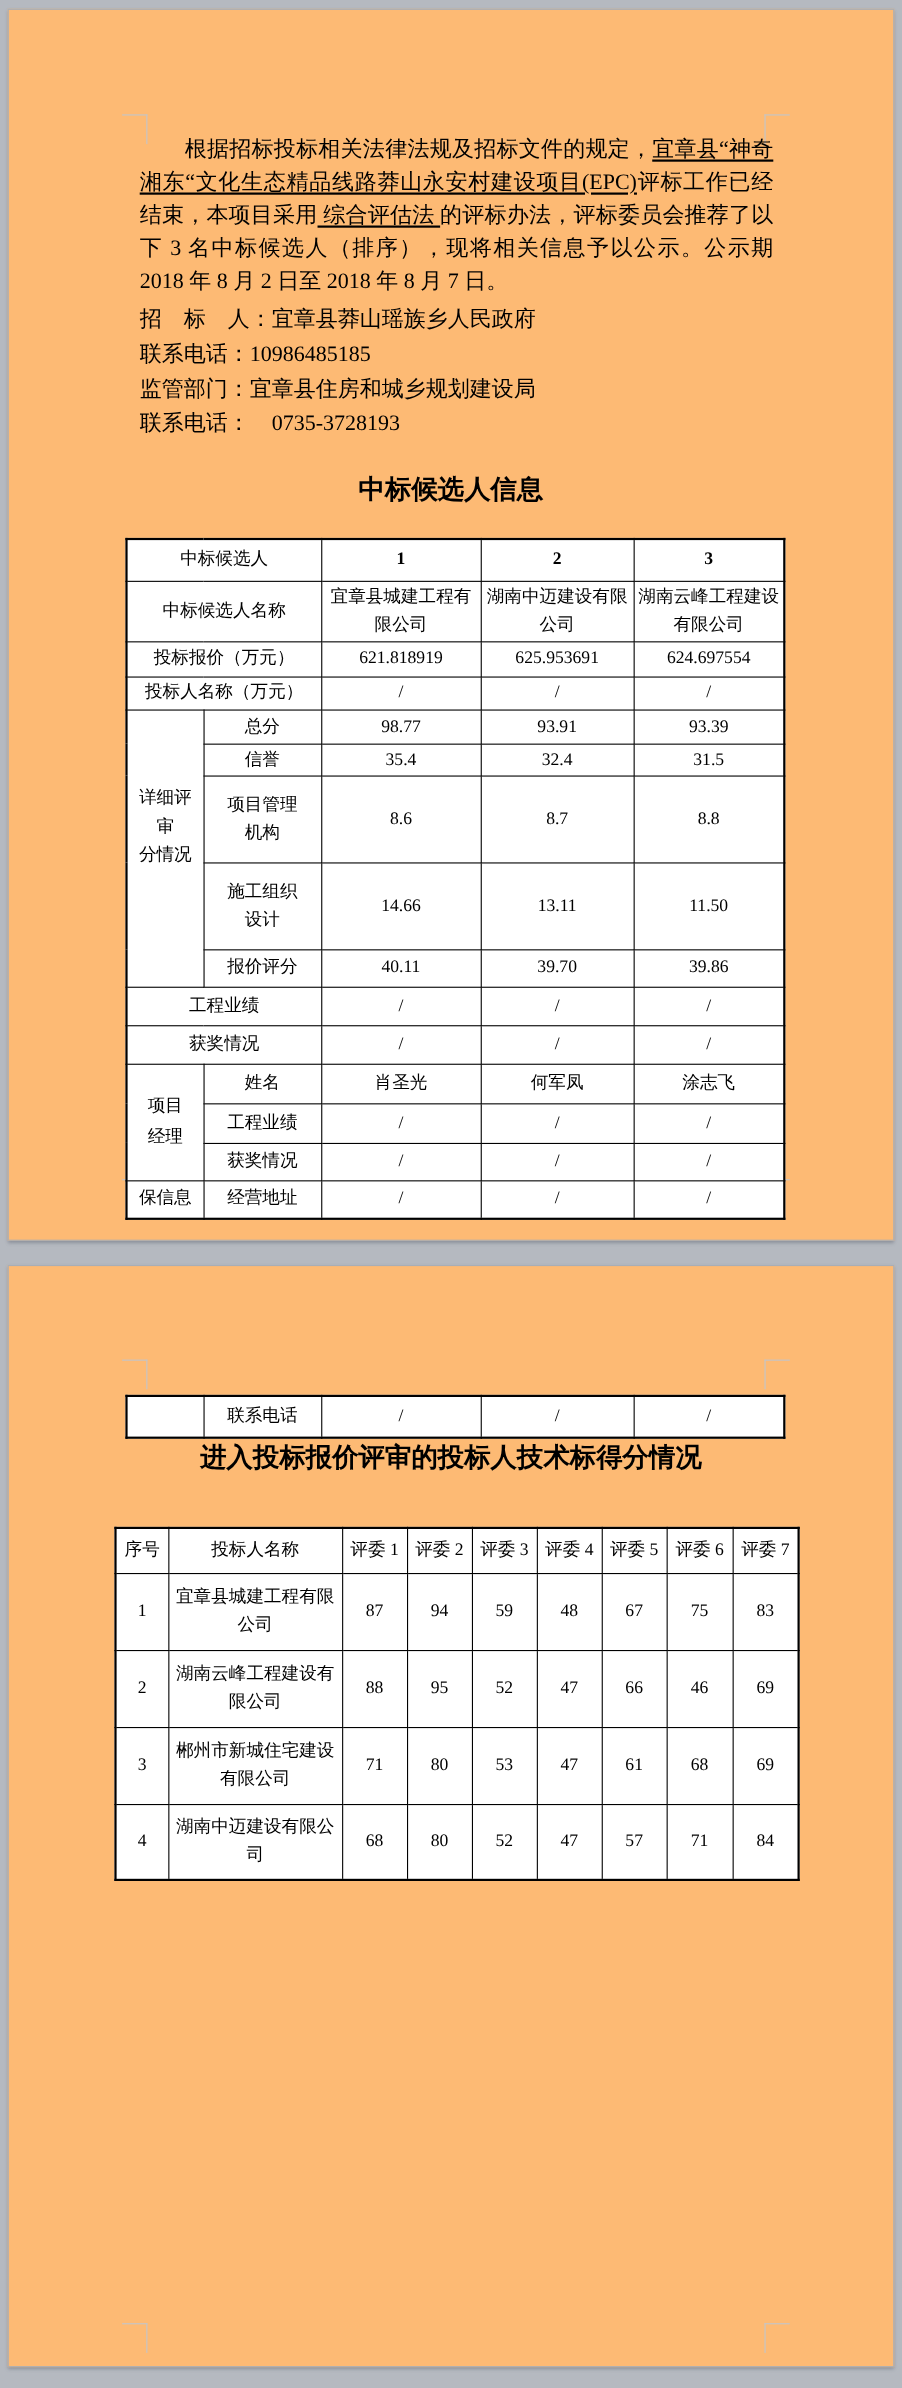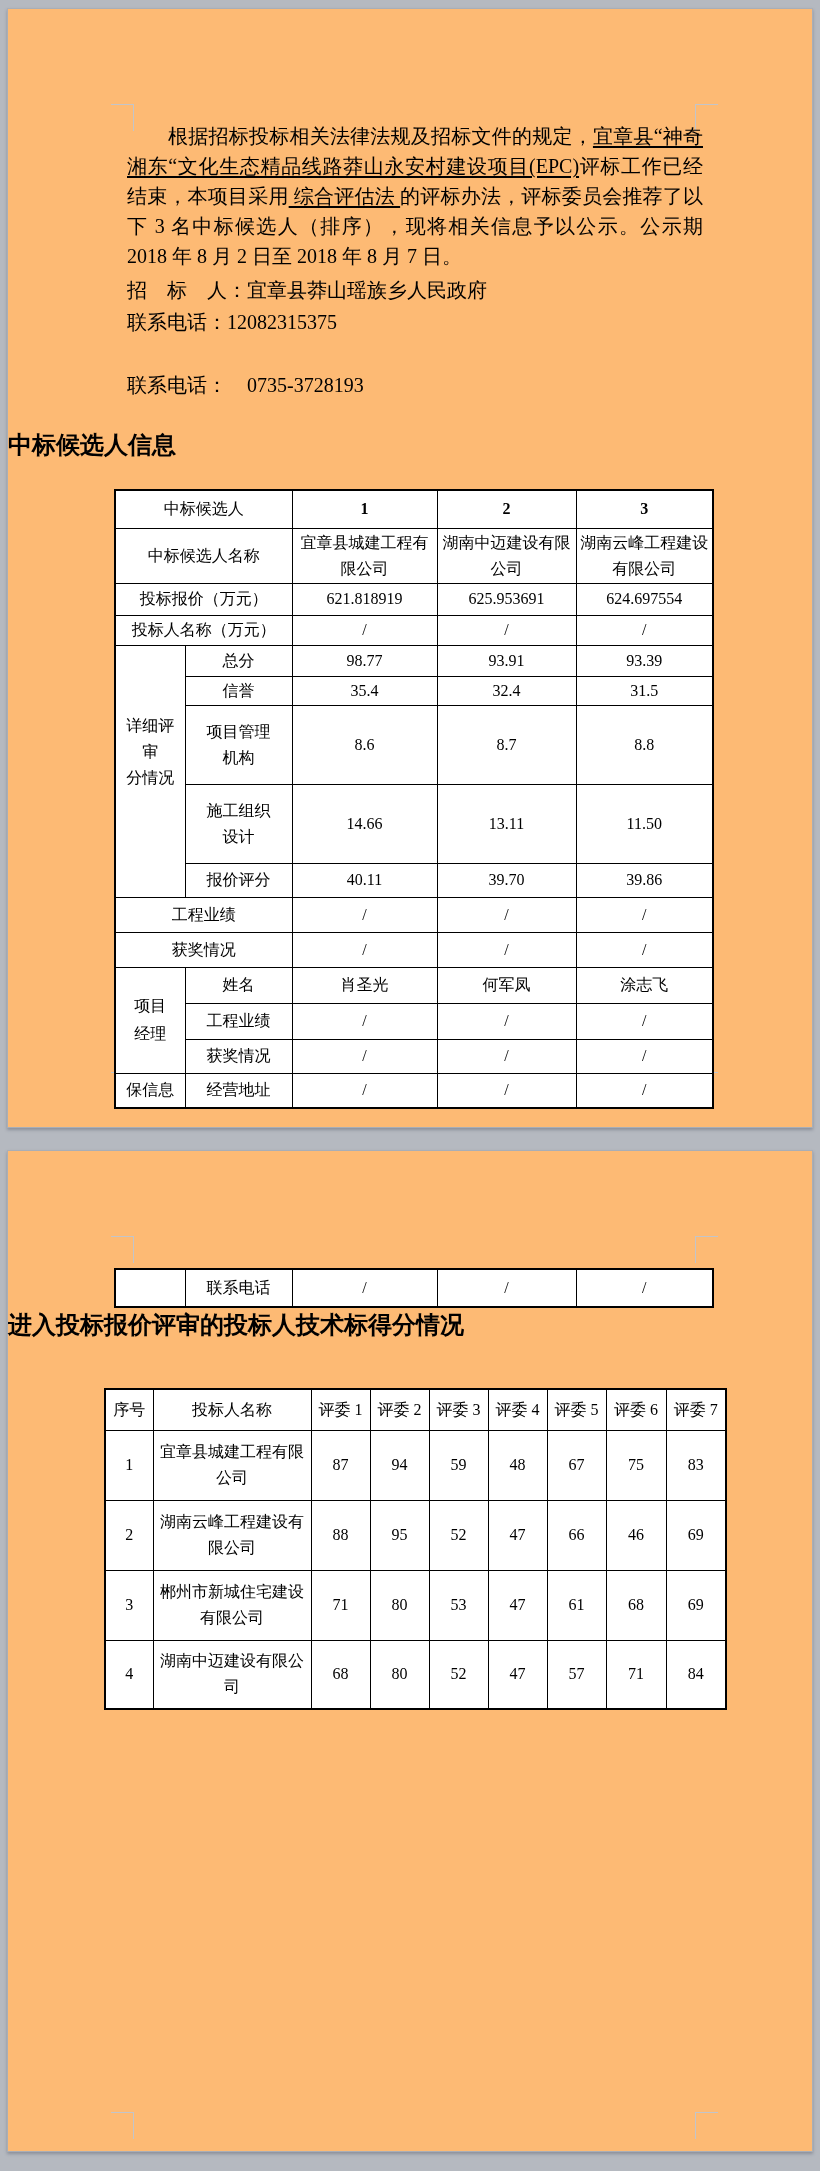--- a/index.html
+++ b/index.html
@@ -23,21 +23,21 @@
   .mark.r{border-top:1px solid #c2c5ca;border-left:1px solid #c2c5ca;}
 
   .para{
     position:absolute;left:119px;top:112px;width:576px;
     font-size:20px;line-height:30px;text-align:justify;text-indent:41px;
   }
   .ul{text-decoration:underline;text-underline-offset:3px;}
   .line{position:absolute;left:119px;width:600px;font-size:20px;line-height:30px;white-space:pre;}
 
   .doc-h{
-    position:absolute;left:0;width:100%;text-align:left;
+    position:absolute;left:0;width:100%;text-align:center;
     font-family:"Liberation Sans","DejaVu Sans",sans-serif;font-weight:bold;
   }
   #title1{top:420px;font-size:24px;}
   #title2{top:158px;font-size:24px;}
 
   table{border-collapse:collapse;table-layout:fixed;position:absolute;background:#fff;}
   table.t{border:2px solid #000;}
   td{border:1px solid #000;text-align:center;vertical-align:middle;
      font-size:16px;line-height:26px;padding:1px 3px;overflow:hidden;}
 
@@ -56,21 +56,22 @@
 
 <div class="page" id="page1">
   <div class="mark l" style="left:103px;top:95px;"></div>
   <div class="mark r" style="left:687px;top:95px;"></div>
   <div class="mark l" style="left:103px;top:1063px;"></div>
   <div class="mark r" style="left:687px;top:1063px;"></div>
 
   <div class="para"><span>根据招标投标相关法律法规及招标文件的规定，</span><span class="ul">宜章县“神奇湘东“文化生态精品线路莽山永安村建设项目(EPC)</span><span>评标工作已经结束，本项目采用</span><span class="ul"> 综合评估法 </span><span>的评标办法，评标委员会推荐了以下 3 名中标候选人（排序），现将相关信息予以公示。公示期 2018 年 8 月 2 日至 2018 年 8 月 7 日。</span></div>
 
   <div class="line" style="top:266px;">招　标　人：宜章县莽山瑶族乡人民政府</div>
-  <div class="line" style="top:298px;">联系电话：12082315375</div>
+  <div class="line" style="top:298px;">联系电话：10986485185</div>
+  <div class="line" style="top:330px;">监管部门：宜章县住房和城乡规划建设局</div>
   <div class="line" style="top:361px;">联系电话：　0735-3728193</div>
 
   <div class="doc-h" id="title1">中标候选人信息</div>
 
   <table class="t" id="cand-table">
     <colgroup>
         <col style="width:70px">
         <col style="width:107px">
         <col style="width:145px">
         <col style="width:139px">

